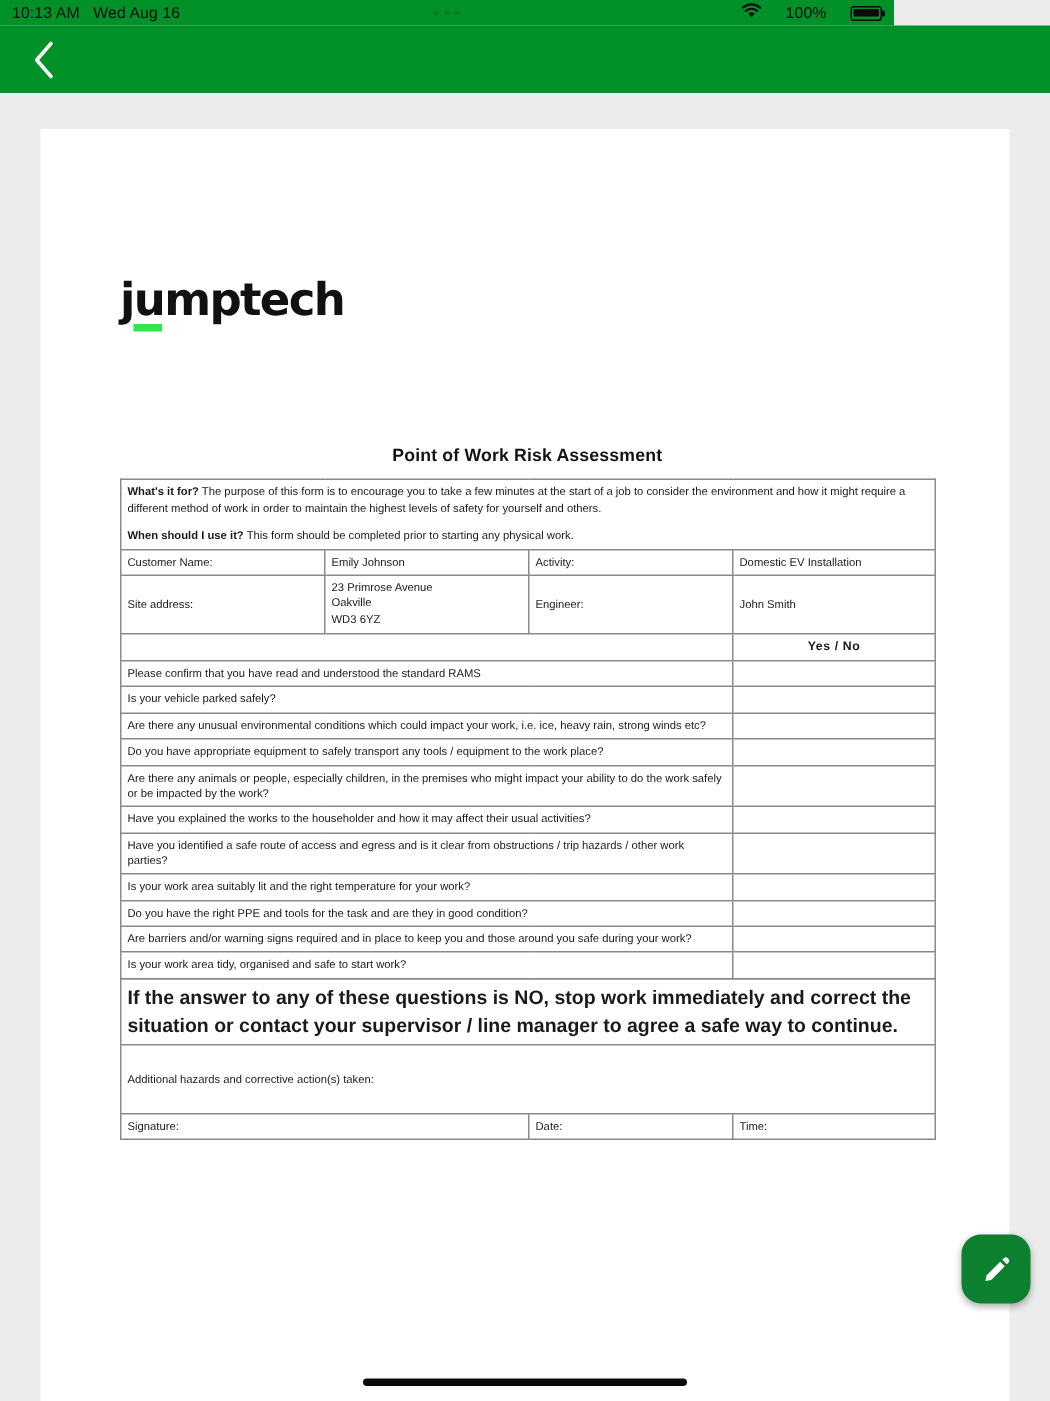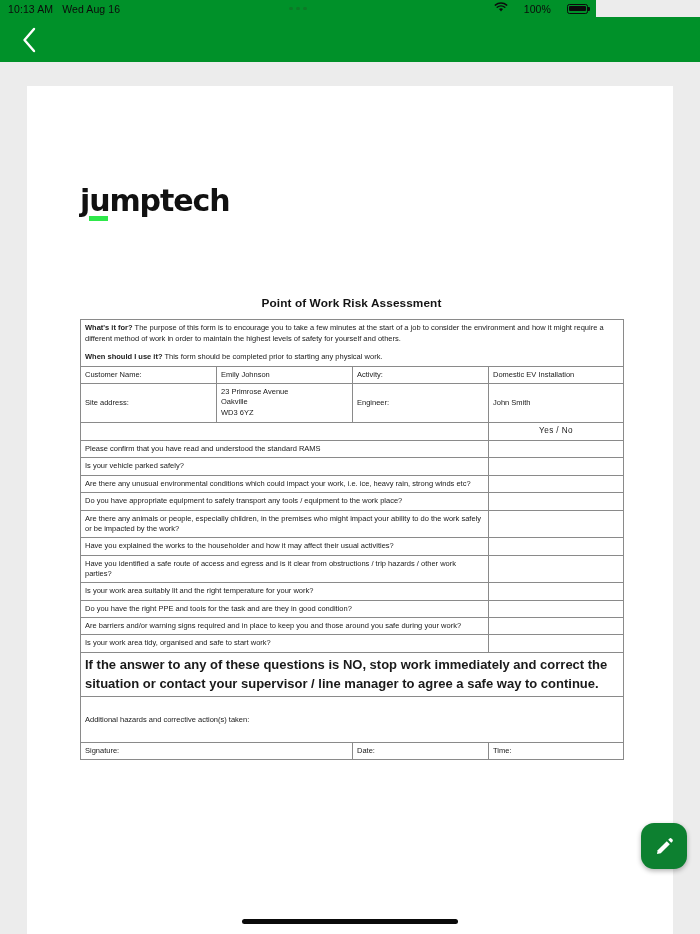--- a/index.html
+++ b/index.html
@@ -178,21 +178,21 @@
     line-height: 1.45;
     vertical-align: top;
   }
   td.intro p + p { margin-top: 7px; }
   td.intro b { font-weight: 700; }
 
   td.lbl { vertical-align: middle; }
   td.addr { line-height: 1.45; padding-top: 5px; padding-bottom: 5px; }
   td.yesno-head {
     text-align: center;
-    font-weight: 400;
+    font-weight: 700;
     font-size: 8.2px;
     letter-spacing: .4px;
     padding: 3.5px 4px;
   }
   td.question { padding: 3.5px 5px; line-height: 1.38; }
   td.answer { }
   td.warn {
     font-weight: 700;
     padding: 4px 5px 5px 5px;
     line-height: 1.45;

